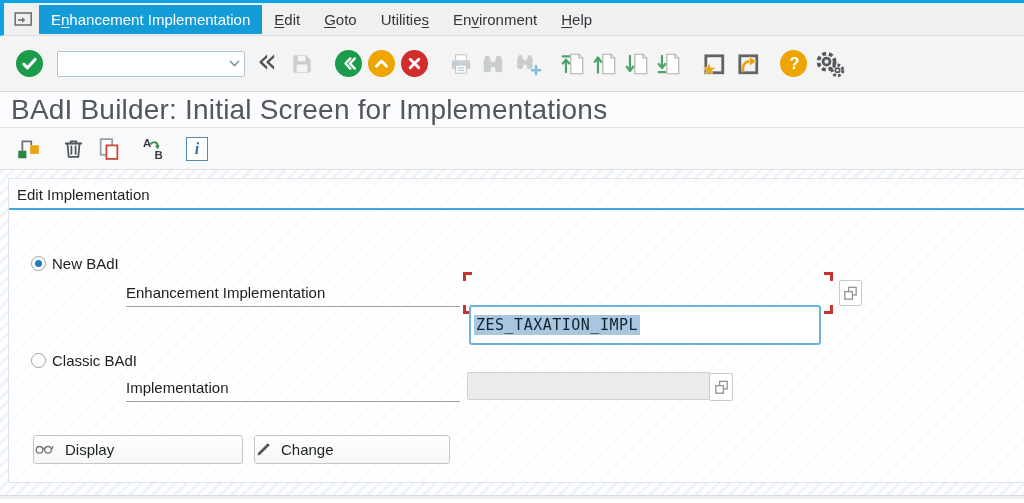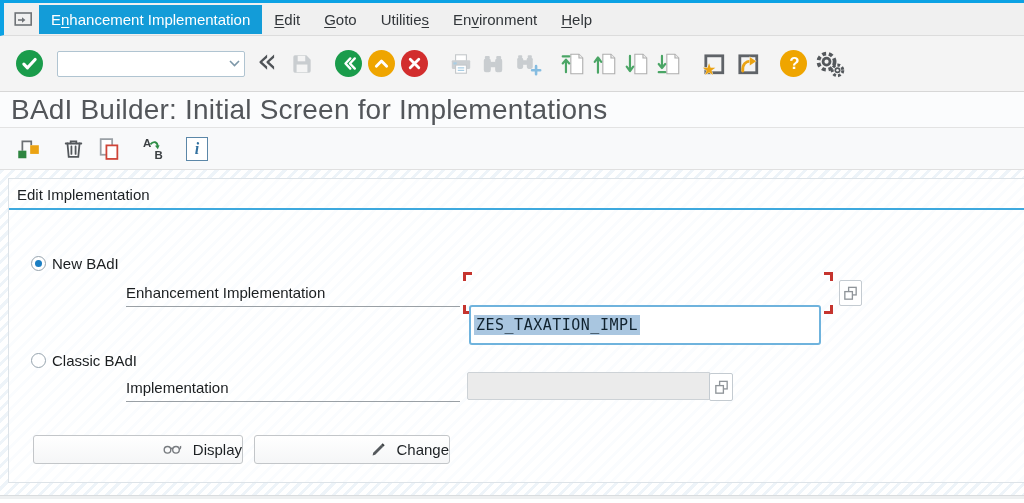--- a/index.html
+++ b/index.html
@@ -114,21 +114,21 @@
     display:flex; align-items:center; justify-content:center;
   }
   .input-disabled {
     position:absolute; left:458px; top:193px; width:243px; height:28px;
     background:#ebebeb; border:1px solid #cdd2d6; border-radius:2px 0 0 2px;
   }
   .btn-row { position:absolute; left:24px; top:256px; display:flex; gap:11px; }
   .sap-btn {
     width:210px; height:29px; border:1px solid #c3c6c9; border-radius:3px;
     background:linear-gradient(#ffffff,#f5f6f7);
-    display:flex; align-items:center; justify-content:flex-end; gap:9px;
+    display:flex; align-items:center; justify-content:flex-start; gap:9px;
     font-size:15px; color:#1d2124; cursor:default;
   }
   .bottom-strip {
     position:absolute; left:0; right:0; bottom:0; height:4px;
     background:#eef0f1; border-top:1px solid #d9dcde;
   }
 </style>
 </head>
 <body>
 

